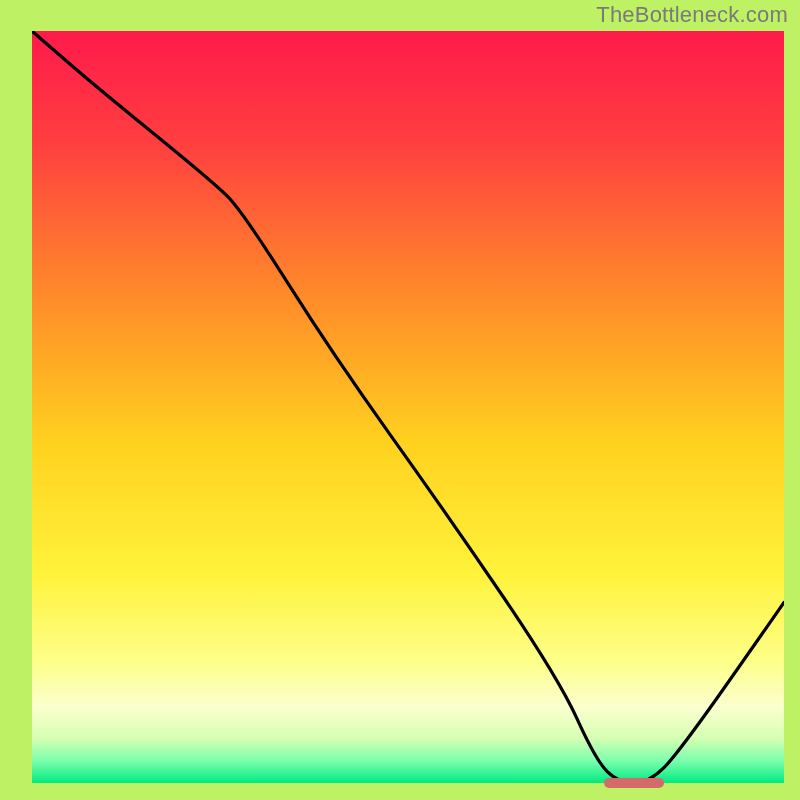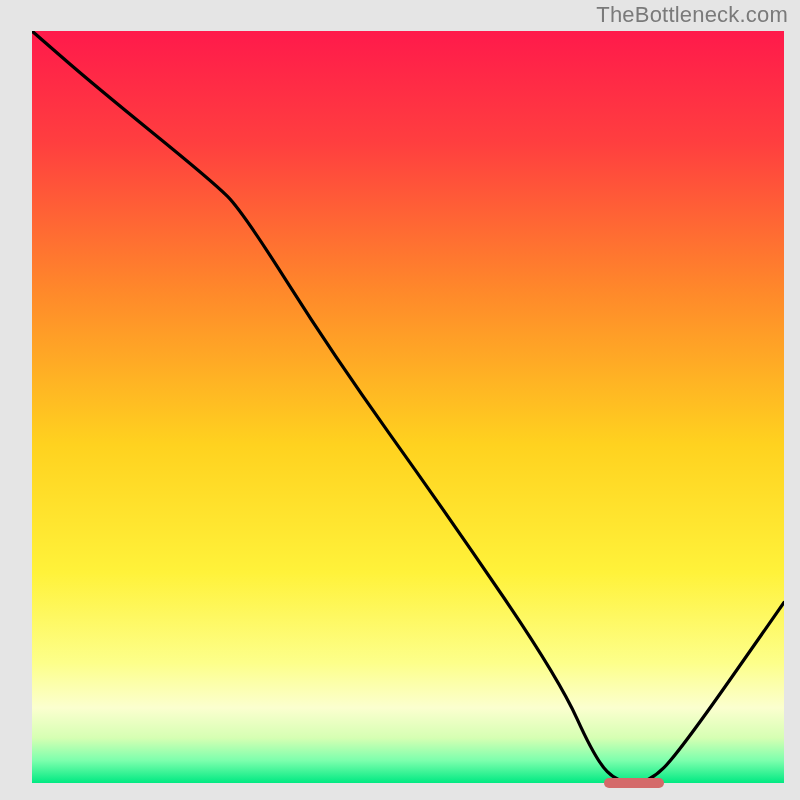--- a/index.html
+++ b/index.html
@@ -10,21 +10,21 @@
     background: #000;
     overflow: hidden;
     font-family: Arial, Helvetica, sans-serif;
   }
   .frame {
     position: absolute;
     left: 0;
     top: 0;
     width: 800px;
     height: 800px;
-    background: #e5e5e5;
+    background: #bef264;
   }
   .watermark {
     position: absolute;
     top: 2px;
     right: 12px;
     color: #7a7a7a;
     font-size: 22px;
     font-weight: 500;
     letter-spacing: 0.2px;
   }

